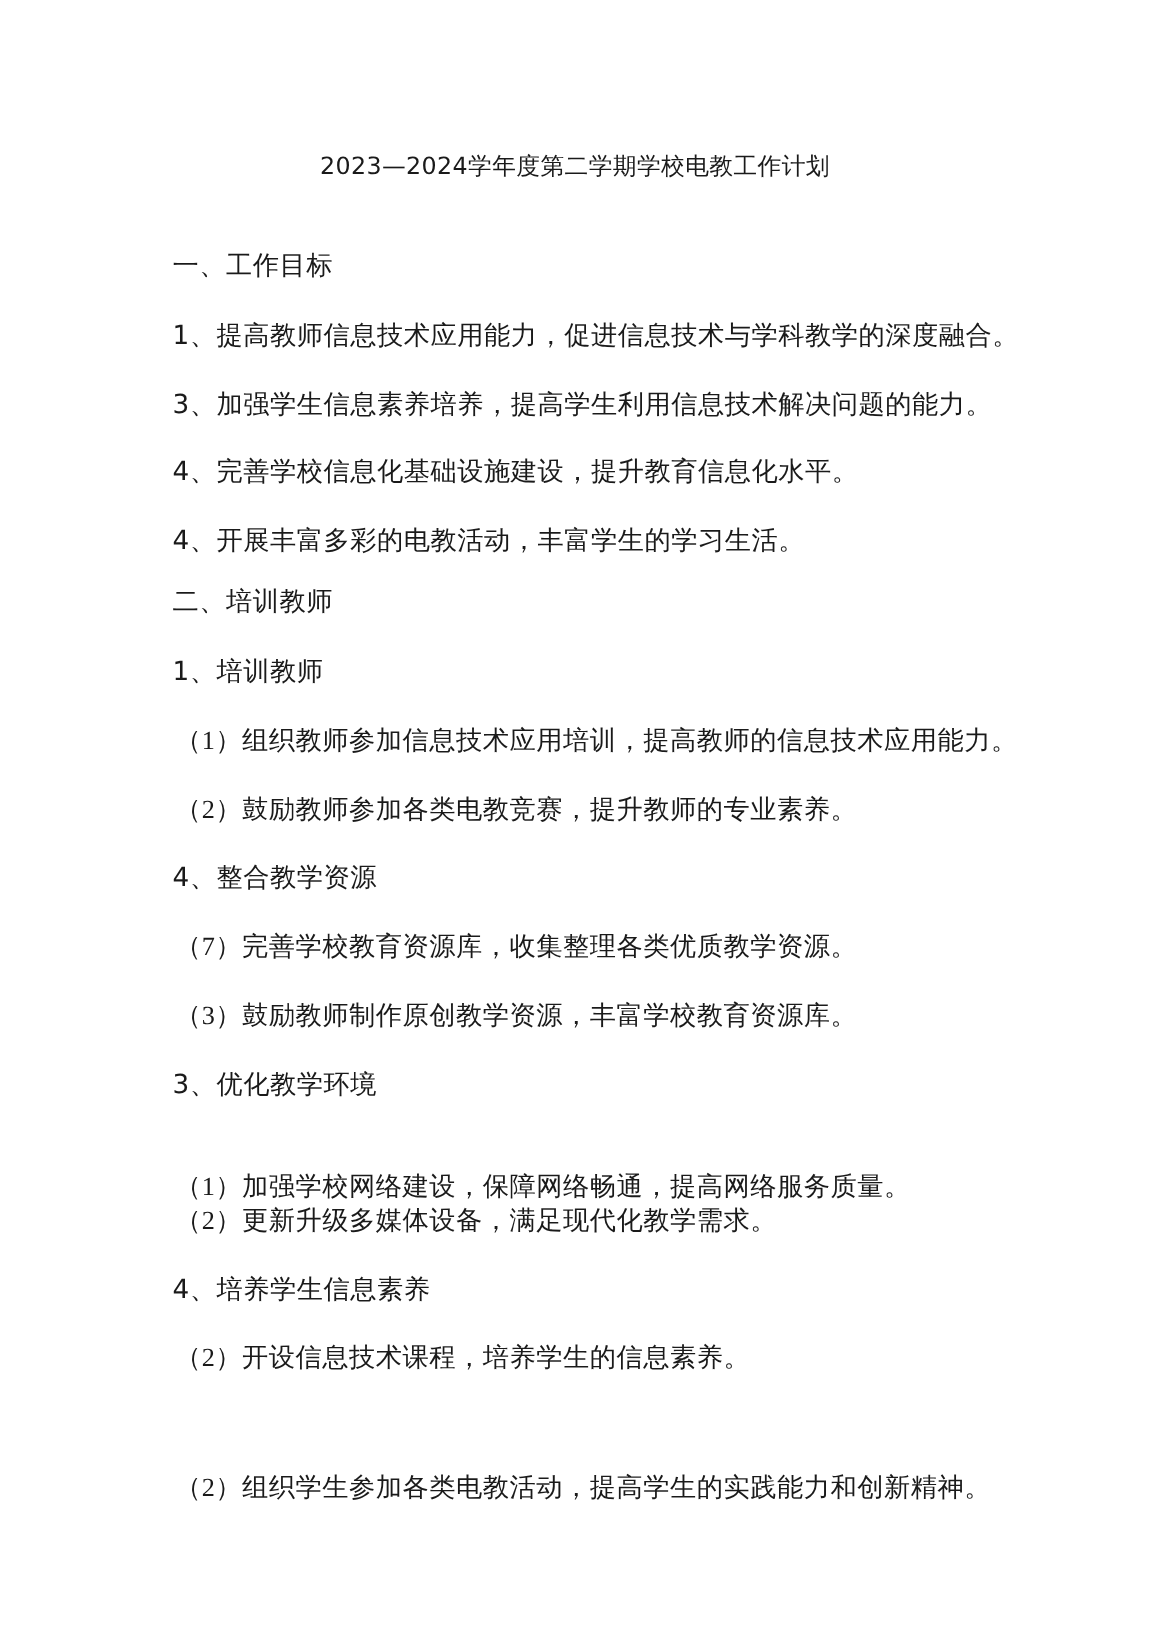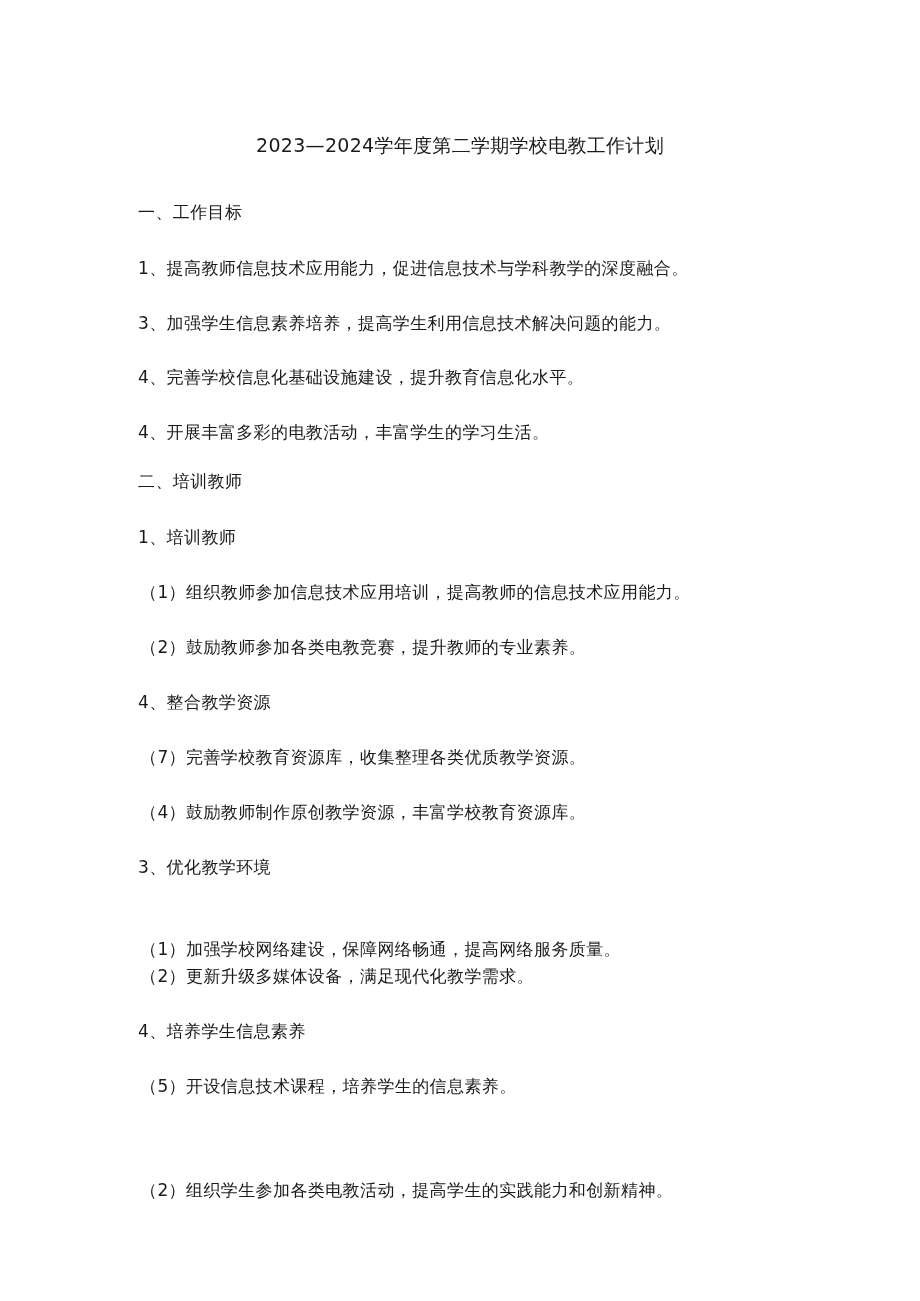--- a/index.html
+++ b/index.html
@@ -1,21 +1,21 @@
 <!DOCTYPE html>
 <html><head>
   <meta charset="utf-8">
   <style>
     html, body { margin: 0; padding: 0; background: #ffffff; }
     body { width: 920px; height: 1301px; position: relative; overflow: hidden;
       font-family: "DejaVu Sans", "Liberation Sans", sans-serif; color: #1a1a1a; }
     .title { position: absolute; top: 119px; left: 0; width: 920px; text-align: center;
-      font-size: 19px; line-height: 28px; letter-spacing: 0.3px; margin-top: 12px; }
-    .line { position: absolute; left: 138px; font-size: 17px; line-height: 24px; white-space: nowrap; letter-spacing: 0.4px; text-align: center; }
-    .sub { left: 140px; }
+      font-size: 19px; line-height: 28px; letter-spacing: 0.3px; }
+    .line { position: absolute; left: 138px; font-size: 21px; line-height: 24px; white-space: nowrap; letter-spacing: 0.4px; text-align: center; }
+    .sub { left: 140px; font-family: Liberation Serif, serif; }
   </style>
 </head>
 <body>
 
 <div>
   <div class="title">2023—2024学年度第二学期学校电教工作计划</div>
 
   <div class="line" style="top:200px">一、工作目标</div>
   <div class="line" style="top:256px">1、提高教师信息技术应用能力，促进信息技术与学科教学的深度融合。</div>
   <div class="line" style="top:311px">3、加强学生信息素养培养，提高学生利用信息技术解决问题的能力。</div>
@@ -23,22 +23,22 @@
   <div class="line" style="top:420px">4、开展丰富多彩的电教活动，丰富学生的学习生活。</div>
 
   <div class="line" style="top:469px">二、培训教师</div>
 
   <div class="line" style="top:525px">1、培训教师</div>
   <div class="line sub" style="top:580px">（1）组织教师参加信息技术应用培训，提高教师的信息技术应用能力。</div>
   <div class="line sub" style="top:635px">（2）鼓励教师参加各类电教竞赛，提升教师的专业素养。</div>
 
   <div class="line" style="top:690px">4、整合教学资源</div>
   <div class="line sub" style="top:745px">（7）完善学校教育资源库，收集整理各类优质教学资源。</div>
-  <div class="line sub" style="top:800px">（4）鼓励教师制作原创教学资源，丰富学校教育资源库。</div>
+  <div class="line sub" style="top:800px">（3）鼓励教师制作原创教学资源，丰富学校教育资源库。</div>
 
   <div class="line" style="top:855px">3、优化教学环境</div>
   <div class="line sub" style="top:937px">（1）加强学校网络建设，保障网络畅通，提高网络服务质量。</div>
   <div class="line sub" style="top:964px">（2）更新升级多媒体设备，满足现代化教学需求。</div>
 
   <div class="line" style="top:1019px">4、培养学生信息素养</div>
-  <div class="line sub" style="top:1074px">（5）开设信息技术课程，培养学生的信息素养。</div>
+  <div class="line sub" style="top:1074px">（2）开设信息技术课程，培养学生的信息素养。</div>
   <div class="line sub" style="top:1178px">（2）组织学生参加各类电教活动，提高学生的实践能力和创新精神。</div>
 </div>
 
 </body></html>

